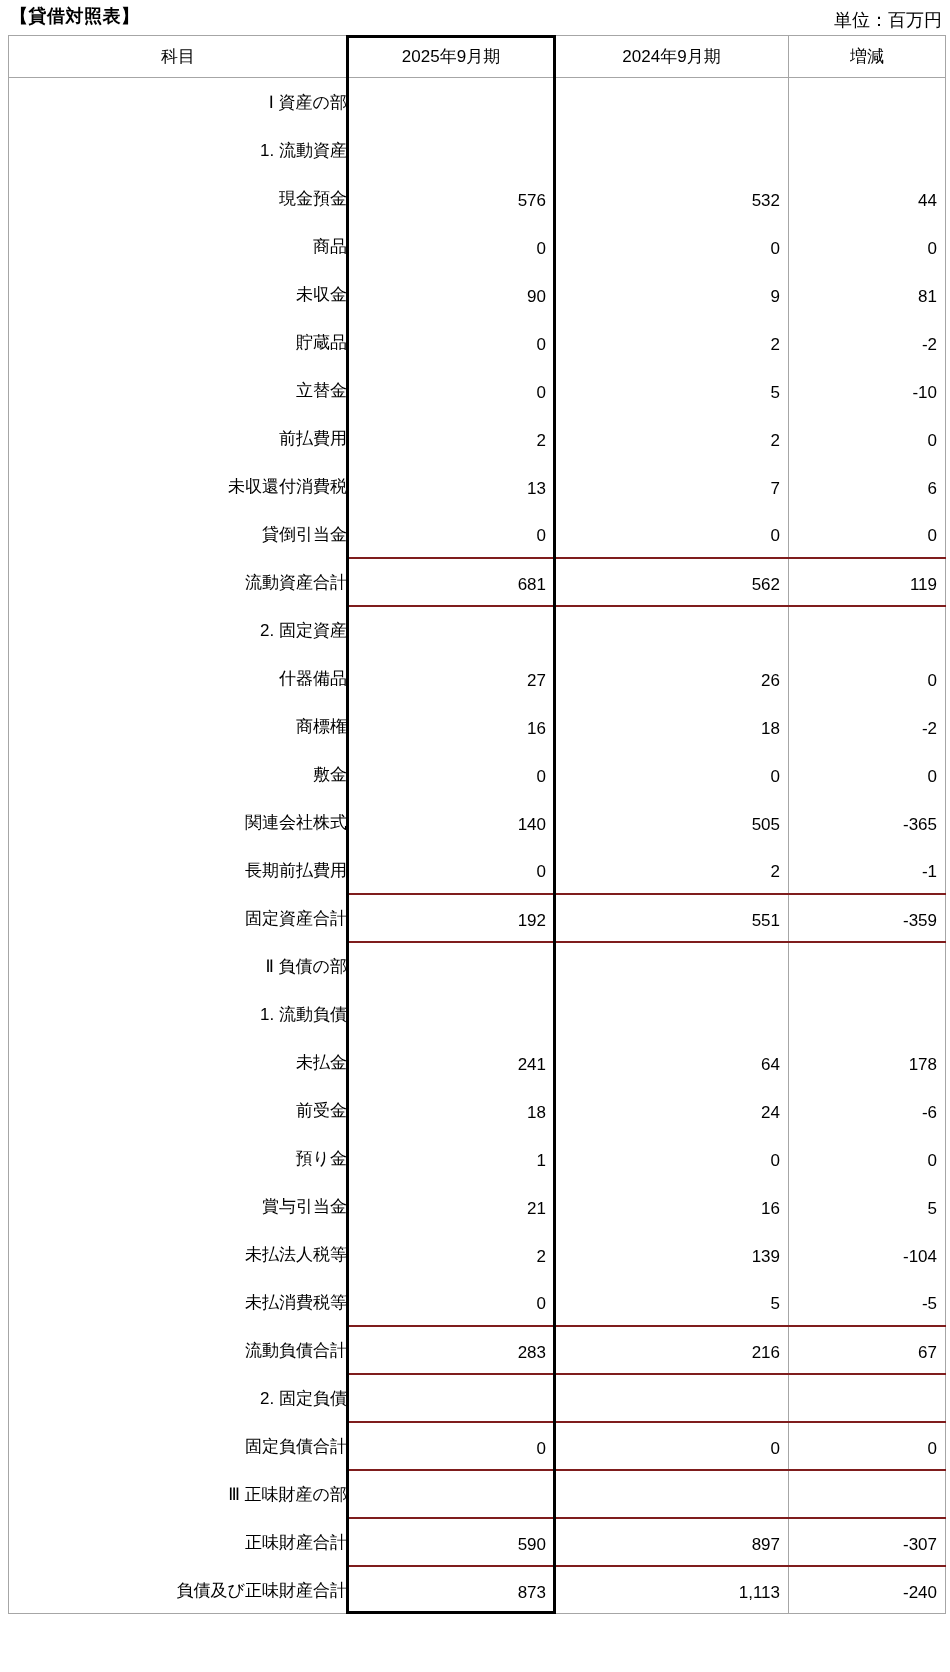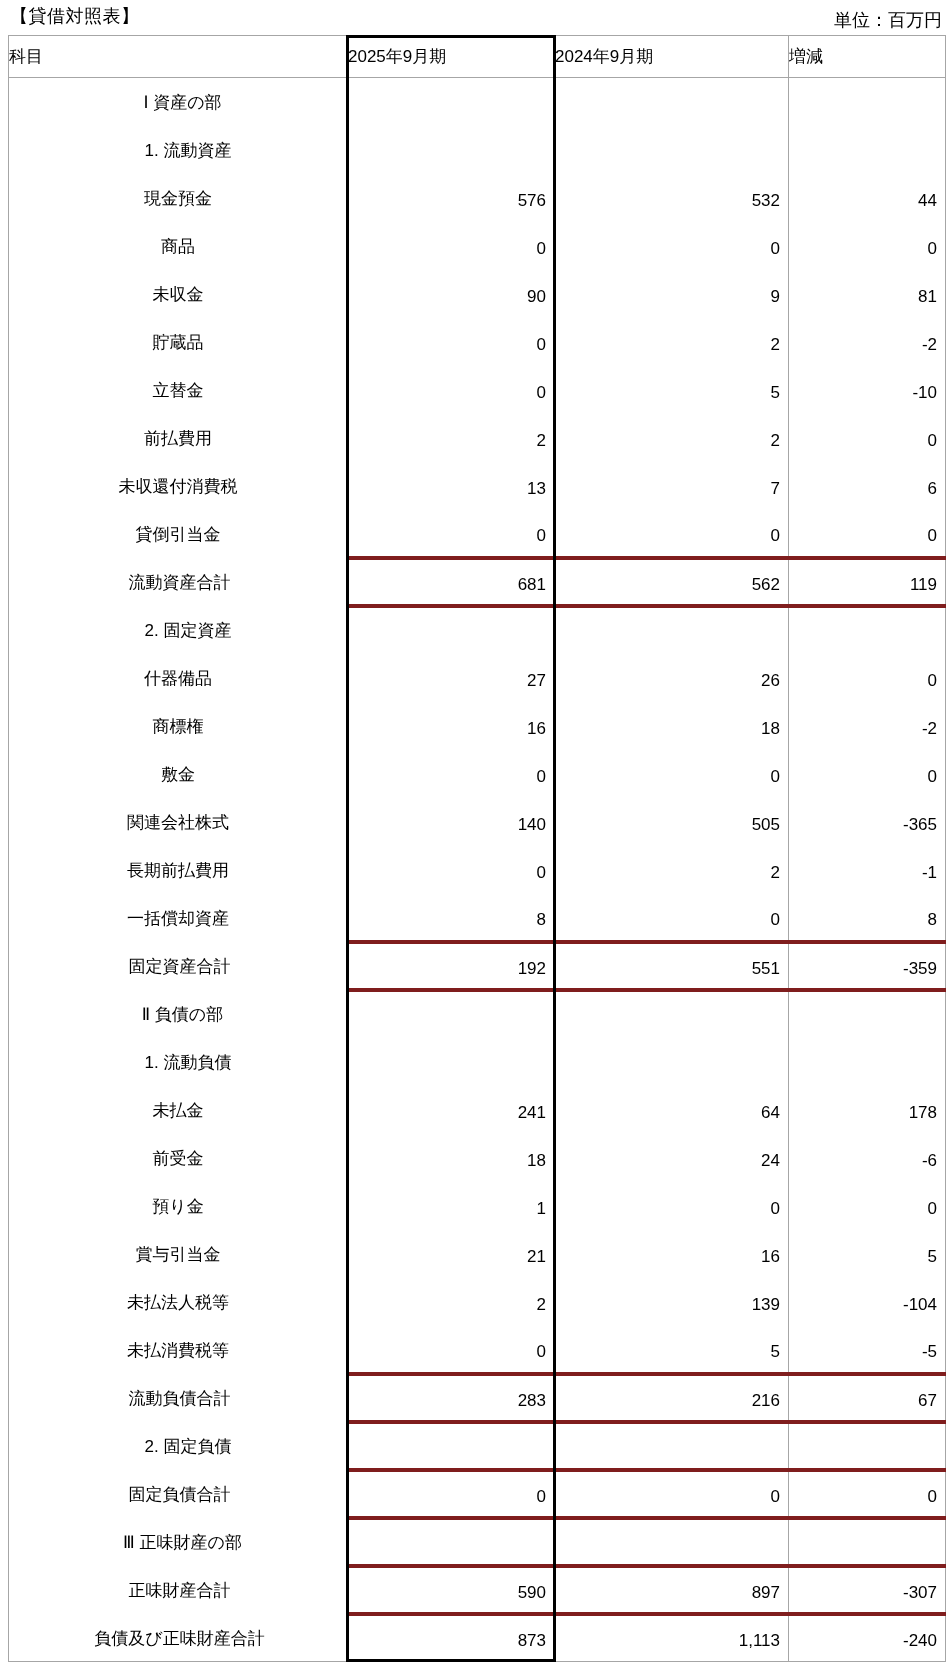--- a/index.html
+++ b/index.html
@@ -8,56 +8,56 @@
     width: 950px; height: 1672px;
     font-family: "Liberation Sans", sans-serif;
     color: #000000;
     position: relative;
     overflow: hidden;
   }
   .page { position: relative; width: 950px; height: 1672px; background: #ffffff; }
 
   .doc-title {
     position: absolute; left: 10px; top: 4px;
-    font-size: 18px; font-weight: normal; letter-spacing: 0.5px;
+    font-size: 18px; font-weight: bold; letter-spacing: 0.5px;
   }
   .unit-label {
     position: absolute; right: 8px; top: 8px;
     font-size: 18px;
   }
 
   .tbl-wrap {
     position: absolute; left: 8px; top: 35px; width: 937px;
   }
   table.bs {
     border-collapse: collapse; table-layout: fixed;
     width: 937px;
     border: 1px solid #a6a6a6;
   }
   table.bs th, table.bs td {
     font-size: 17px; font-weight: normal;
     vertical-align: middle;
     overflow: hidden; white-space: nowrap;
   }
   table.bs th {
-    height: 42px; text-align: left;
+    height: 42px; text-align: center;
     border-bottom: 1px solid #a6a6a6;
   }
   table.bs td { height: 48px; }
   table.bs th + th, table.bs td + td { border-left: 1px solid #a6a6a6; }
 
   td.val { text-align: right; padding-right: 8px; padding-top: 6px; }
-  td.label { text-align: center; padding-top: 2px; }
+  td.label { text-align: right; padding-top: 2px; }
 
   tr.section td.label { padding-left: 9px; }
   tr.group   td.label { padding-left: 20px; margin-left: 7px; }
   tr.item    td.label { }
   tr.total   td.label { padding-left: 3px; }
 
-  tr.sep td.val { border-top: 4px solid #7f1d1d; }
+  tr.sep td.val { border-top: 2px solid #7f1d1d; }
 
   .thick-box {
     position: absolute; left: 338px; top: 0;
     width: 210px; height: 100%;
     border: 3px solid #000000;
     pointer-events: none;
   }
 </style>
 </head>
 <body>
@@ -180,26 +180,20 @@
             <td class="val">140</td>
             <td class="val">505</td>
             <td class="val">-365</td>
           </tr>
           <tr class="item">
             <td class="label">長期前払費用</td>
             <td class="val">0</td>
             <td class="val">2</td>
             <td class="val">-1</td>
           </tr>
-          <tr class="item">
-            <td class="label">一括償却資産</td>
-            <td class="val">8</td>
-            <td class="val">0</td>
-            <td class="val">8</td>
-          </tr>
           <tr class="total sep">
             <td class="label">固定資産合計</td>
             <td class="val">192</td>
             <td class="val">551</td>
             <td class="val">-359</td>
           </tr>
           <tr class="section sep">
             <td class="label">Ⅱ 負債の部</td>
             <td class="val"></td>
             <td class="val"></td>

